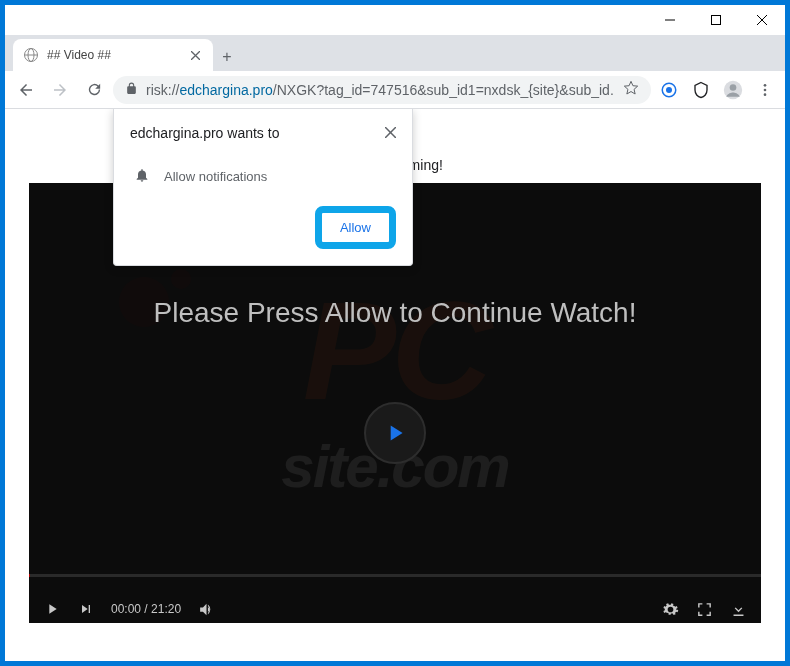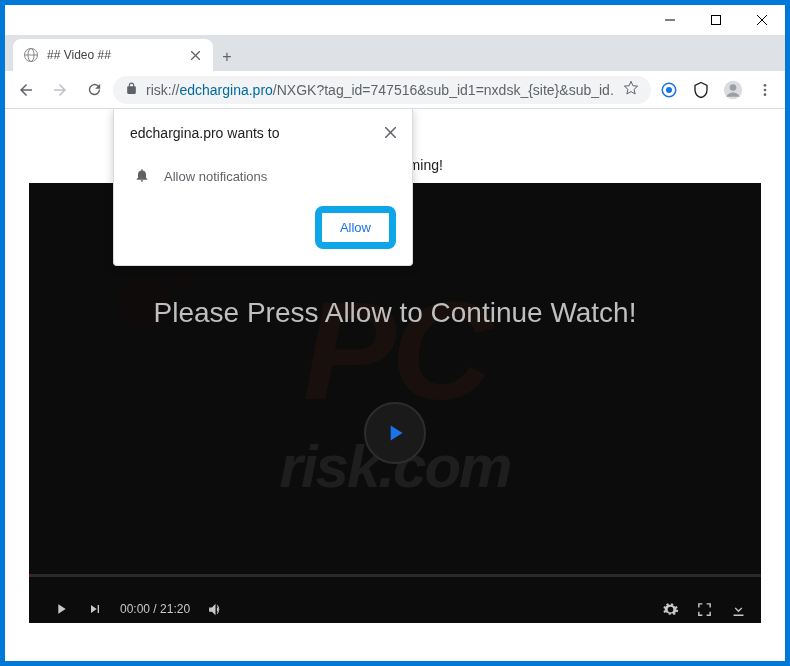--- a/index.html
+++ b/index.html
@@ -29,21 +29,21 @@
 .video-wrap { position: absolute; left: 24px; right: 24px; top: 38px; bottom: 38px; background: #0c0c0c; }
 .watermark { position: absolute; inset: 0; display: flex; align-items: center; justify-content: center; pointer-events: none; opacity: 0.07; }
 .watermark .wm { text-align: center; }
 .watermark .wm .pc { font-size: 140px; font-weight: 700; color: #c2410c; letter-spacing: -5px; font-style: italic; }
 .watermark .wm .risk { font-size: 60px; font-weight: 700; color: #fff; letter-spacing: -2px; font-style: italic; }
 .watermark .dot { position: absolute; width: 50px; height: 50px; border-radius: 50%; background: #c00; opacity: 0.35; left: 90px; top: 130px; }
 .watermark .dot2 { position: absolute; width: 20px; height: 20px; border-radius: 50%; background: #c00; opacity: 0.35; left: 142px; top: 122px; }
 .overlay-text { position: absolute; left: 0; right: 0; top: 150px; text-align: center; color: #bfbfbf; font-size: 28px; }
 .play-circle { position: absolute; left: 50%; top: 255px; transform: translateX(-50%); width: 62px; height: 62px; border-radius: 50%; background: #1a1a1a; border: 2px solid #2d2d2d; display: flex; align-items: center; justify-content: center; cursor: pointer; }
 .play-circle svg { width: 26px; height: 26px; }
-.player-bar { position: absolute; left: 9px; right: 0; bottom: 0; height: 28px; display: flex; align-items: center; padding: 0 14px; gap: 16px; color: #c8c8c8; font-size: 12px; }
+.player-bar { position: absolute; left: 0; right: 0; bottom: 0; height: 28px; display: flex; align-items: center; padding: 0 14px; gap: 16px; color: #c8c8c8; font-size: 12px; }
 .progress-line { position: absolute; left: 0; right: 0; bottom: 46px; height: 3px; background: #2a2a2a; }
 .progress-line::before { content: ""; position: absolute; left: 0; top: 0; bottom: 0; width: 1px; background: #b30000; }
 .player-bar .spacer { flex: 1; }
 .player-bar .ico { width: 18px; height: 18px; cursor: pointer; display: flex; align-items: center; justify-content: center; }
 .banner { position: absolute; left: 24px; right: 24px; top: 38px; height: 36px; background: #fff; display: flex; align-items: center; justify-content: center; font-size: 14px; color: #202124; z-index: 2; }
 .permission { position: absolute; left: 108px; top: 0; width: 300px; background: #fff; border: 1px solid #dadce0; border-top: none; box-shadow: 0 2px 10px rgba(0,0,0,0.2); padding: 16px; z-index: 10; border-radius: 0 0 4px 4px; }
 .permission .head { display: flex; justify-content: space-between; align-items: flex-start; font-size: 14px; color: #202124; margin-bottom: 26px; }
 .permission .row { display: flex; align-items: center; gap: 14px; font-size: 13px; color: #5f6368; margin-bottom: 20px; padding-left: 4px; }
 .permission .actions { display: flex; justify-content: flex-end; gap: 10px; }
 .permission .btn { padding: 7px 18px; border: 7px solid #0ea5e9; border-radius: 8px; background: #fff; color: #1a73e8; font-size: 13px; cursor: pointer; }
@@ -157,21 +157,21 @@
     <div class="banner">
       <span>inue streaming!</span>
     </div>
 
     <div class="video-wrap">
       <div class="watermark">
         <div class="dot"></div>
           <div class="dot2"></div>
         <div class="wm">
             <div class="pc">PC</div>
-            <div class="risk">risk.com</div>
+            <div class="risk">site.com</div>
           </div>
       </div>
       <div class="overlay-text">Please Press Allow to Continue Watch!</div>
       <div class="play-circle">
         <svg viewBox="0 0 24 24">
             <path d="M8 5v14l11-7z" fill="#1a73e8"></path>
           </svg>
       </div>
       <div class="progress-line"></div>
       <div class="player-bar">

